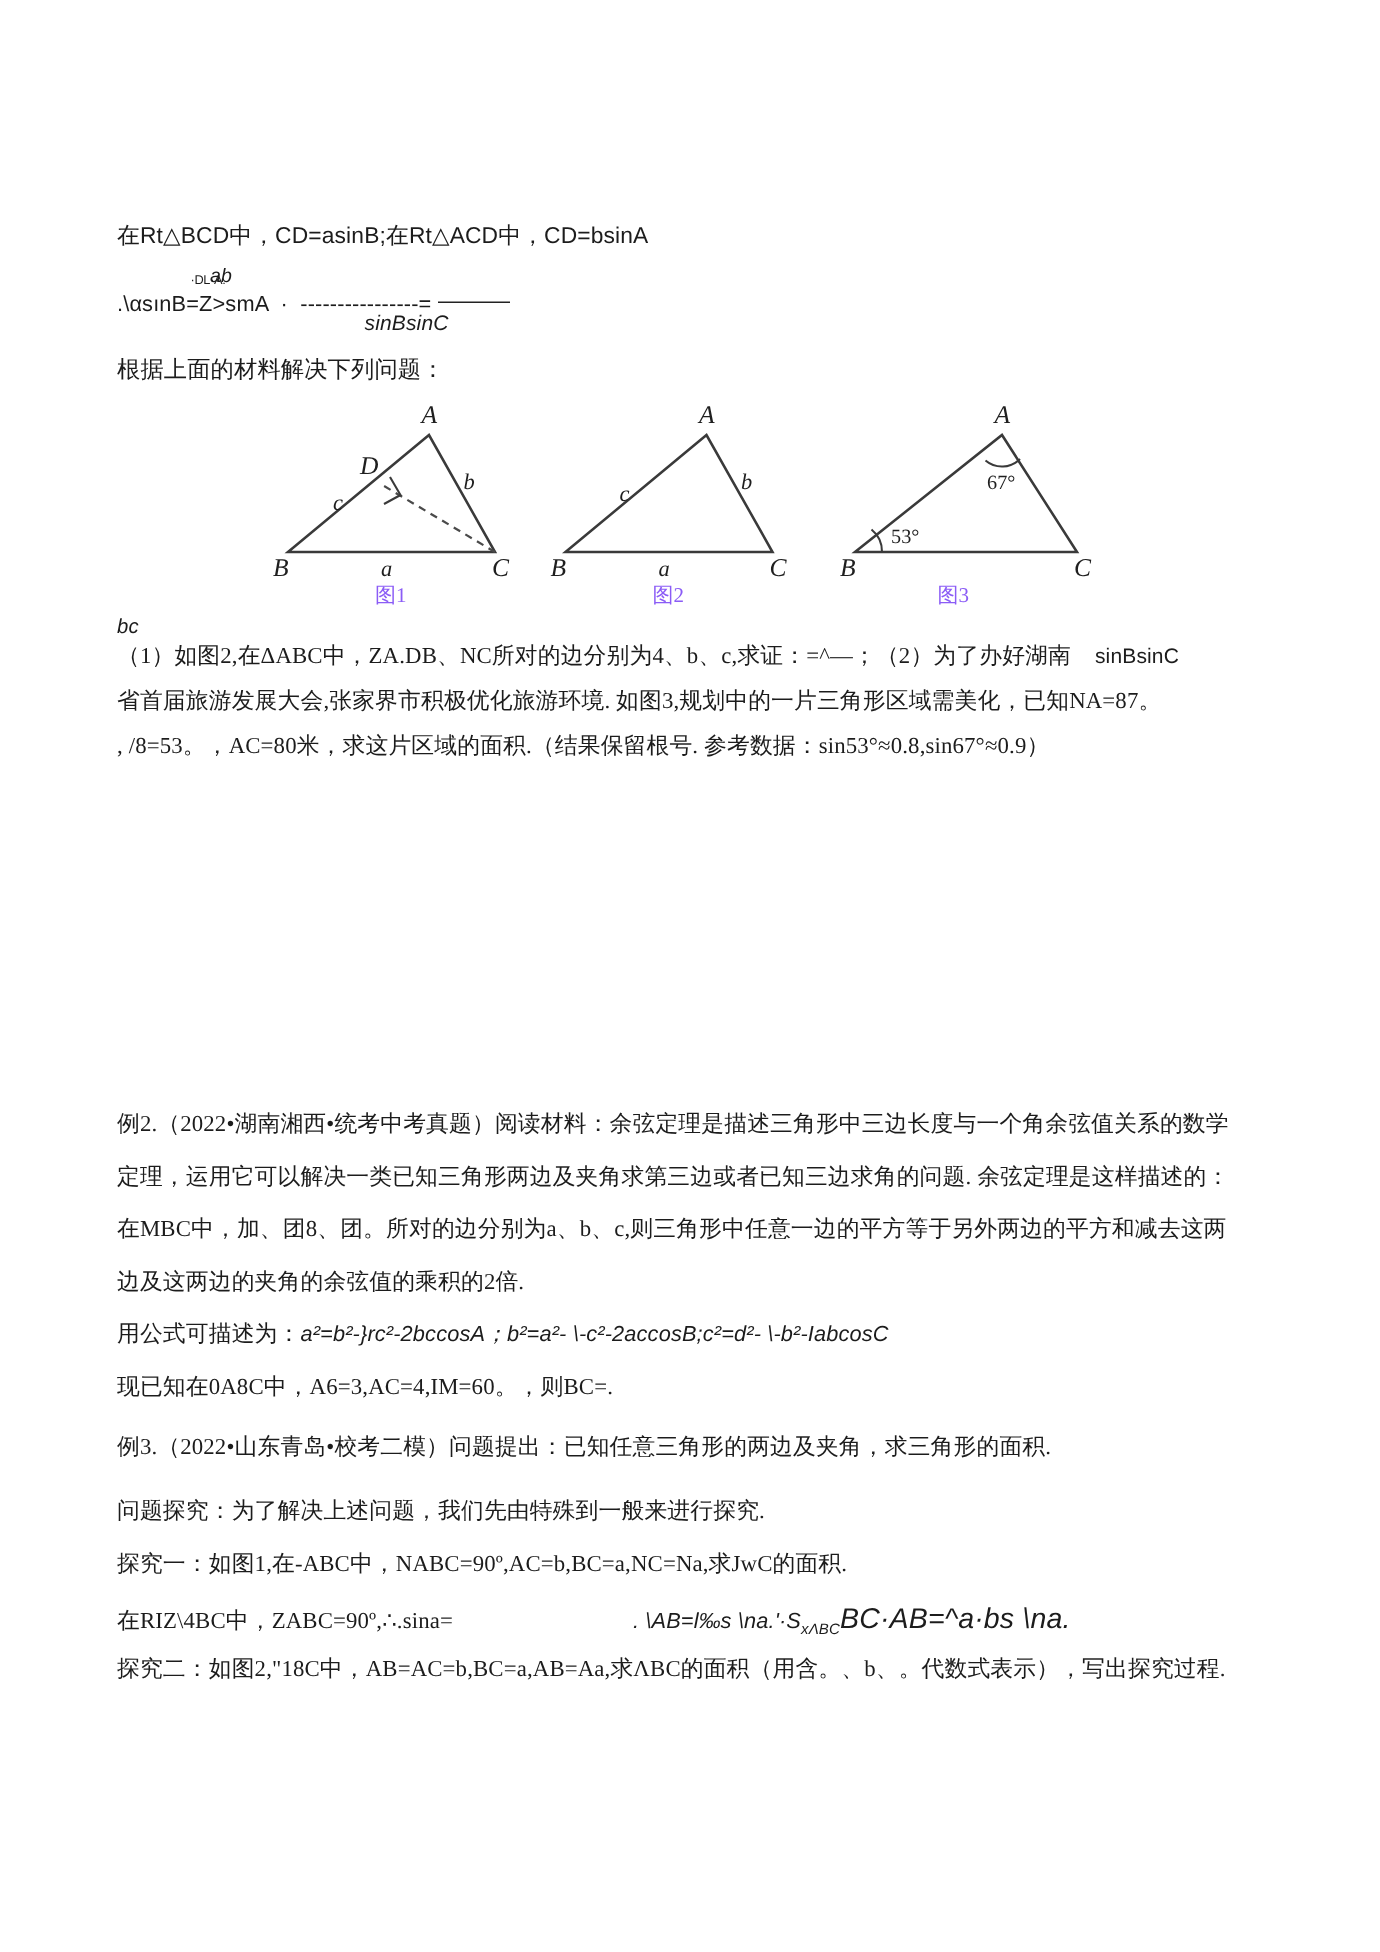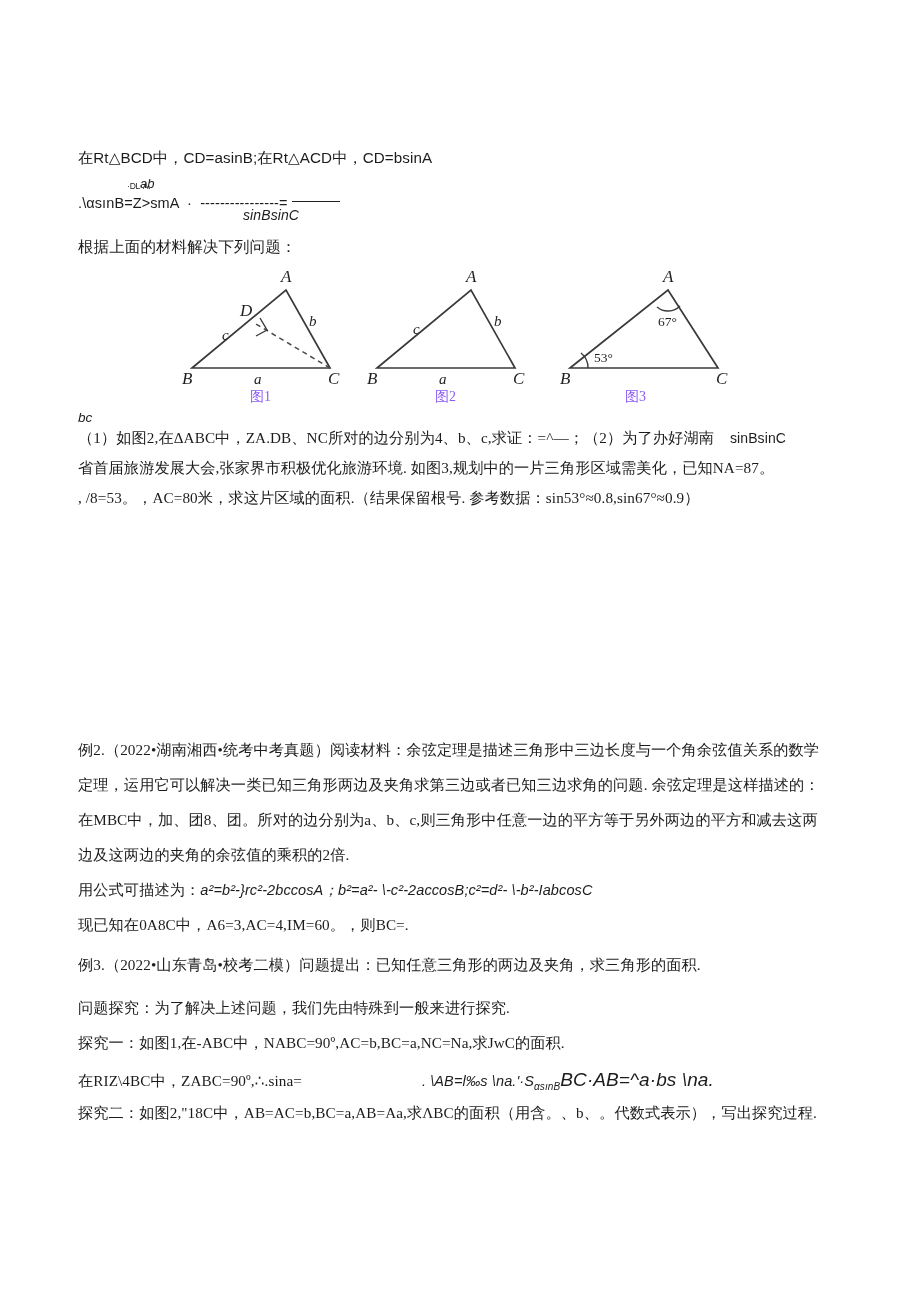--- a/index.html
+++ b/index.html
@@ -151,17 +151,17 @@
   <div class="tline serif" style="left:78px; top:845px; font-size:15.2px;">边及这两边的夹角的余弦值的乘积的2倍.</div>
 
   <div class="tline serif" style="left:78px; top:880px; font-size:15.2px;"><span>用公式可描述为：</span><span class="sans ital" style="font-size:14.5px;">a²=b²-}rc²-2bccosA；b²=a²- \-c²-2accosB;c²=d²- \-b²-IabcosC</span></div>
 
   <div class="tline serif" style="left:78px; top:915px; font-size:15.2px;">现已知在0A8C中，A6=3,AC=4,IM=60。，则BC=.</div>
 
   <div class="tline serif" style="left:78px; top:955px; font-size:15.2px;">例3.（2022•山东青岛•校考二模）问题提出：已知任意三角形的两边及夹角，求三角形的面积.</div>
   <div class="tline serif" style="left:78px; top:998px; font-size:15.2px;">问题探究：为了解决上述问题，我们先由特殊到一般来进行探究.</div>
   <div class="tline serif" style="left:78px; top:1033px; font-size:15.2px;">探究一：如图1,在-ABC中，NABC=90º,AC=b,BC=a,NC=Na,求JwC的面积.</div>
 
-  <div class="tline serif" style="left:78px; top:1068px; font-size:15.2px;"><span>在RIZ\4BC中，ZABC=90º,∴.sina=</span><span style="display:inline-block; width:120px;"></span><span class="sans ital" style="font-size:14.5px;">. \AB=l‰s \na.'·S</span><span class="sans ital sub">αsınB</span><span class="sans ital" style="font-size:19px;">BC·AB=^a·bs \na.</span></div>
+  <div class="tline serif" style="left:78px; top:1068px; font-size:15.2px;"><span>在RIZ\4BC中，ZABC=90º,∴.sina=</span><span style="display:inline-block; width:120px;"></span><span class="sans ital" style="font-size:14.5px;">. \AB=l‰s \na.'·S</span><span class="sans ital sub">xΛBC</span><span class="sans ital" style="font-size:19px;">BC·AB=^a·bs \na.</span></div>
 
   <div class="tline serif" style="left:78px; top:1103px; font-size:15.2px;">探究二：如图2,"18C中，AB=AC=b,BC=a,AB=Aa,求ΛBC的面积（用含。、b、。代数式表示），写出探究过程.</div>
 
 </div>
 
 </body></html>

